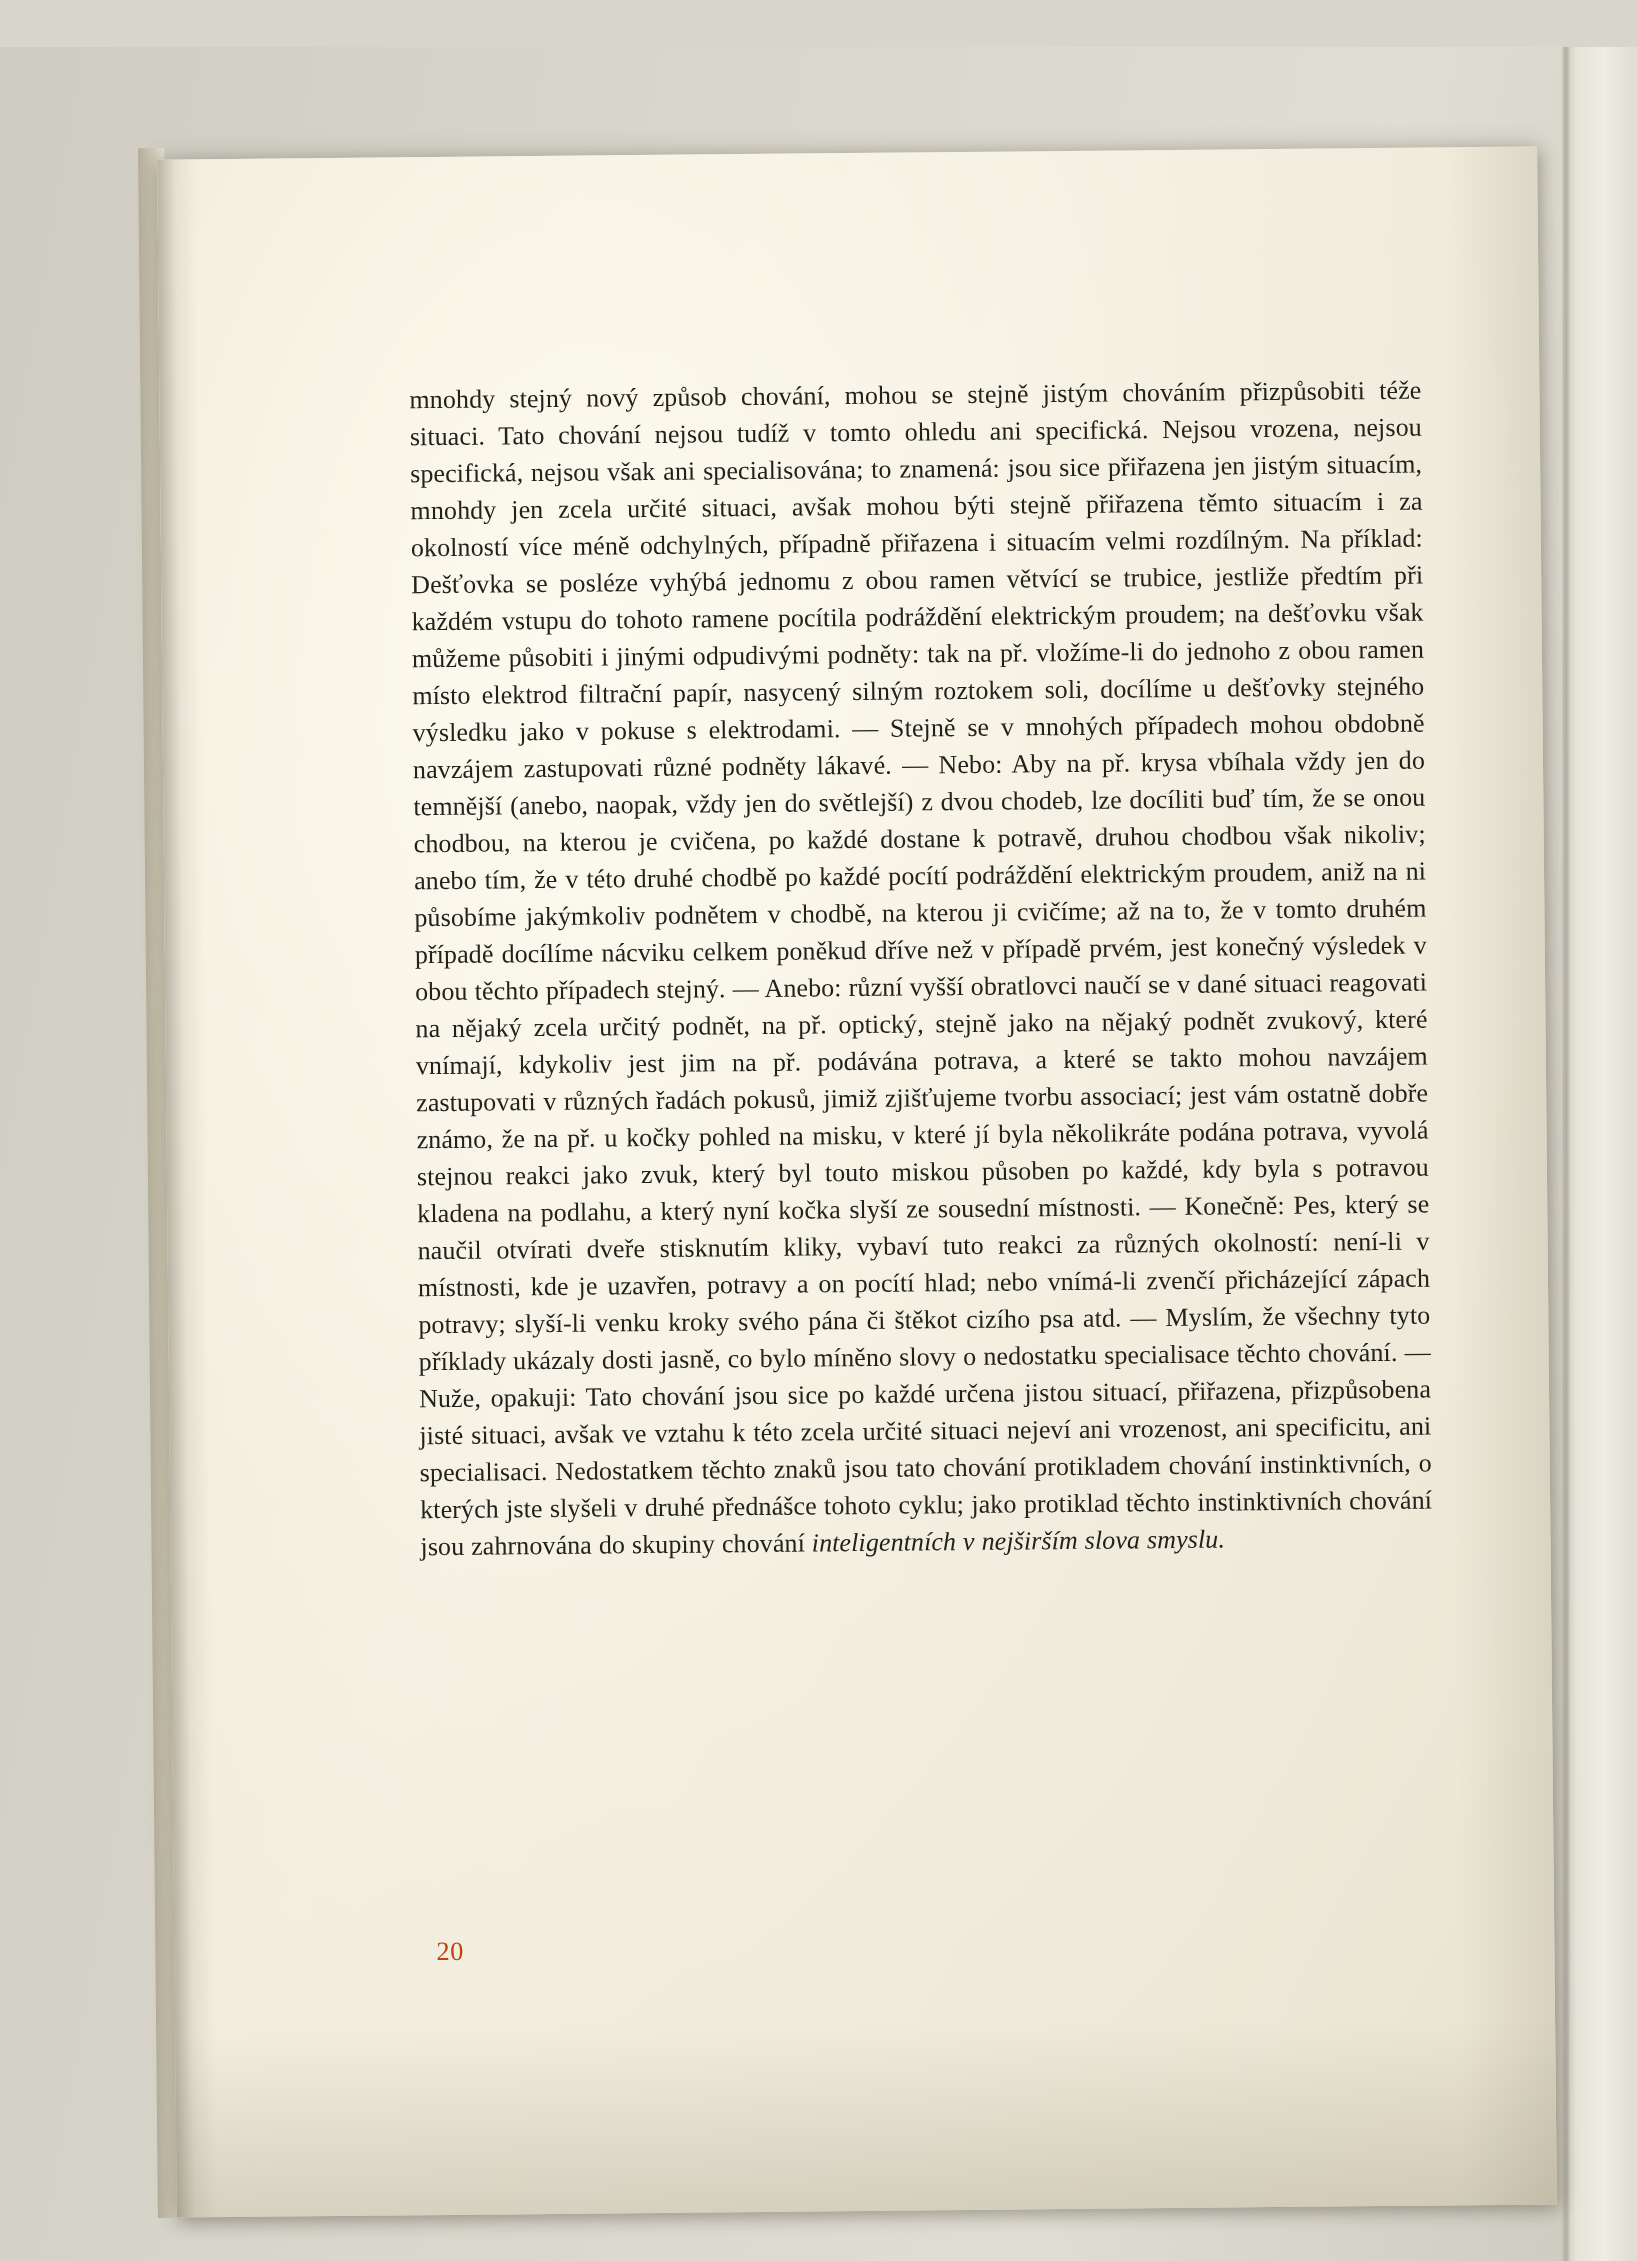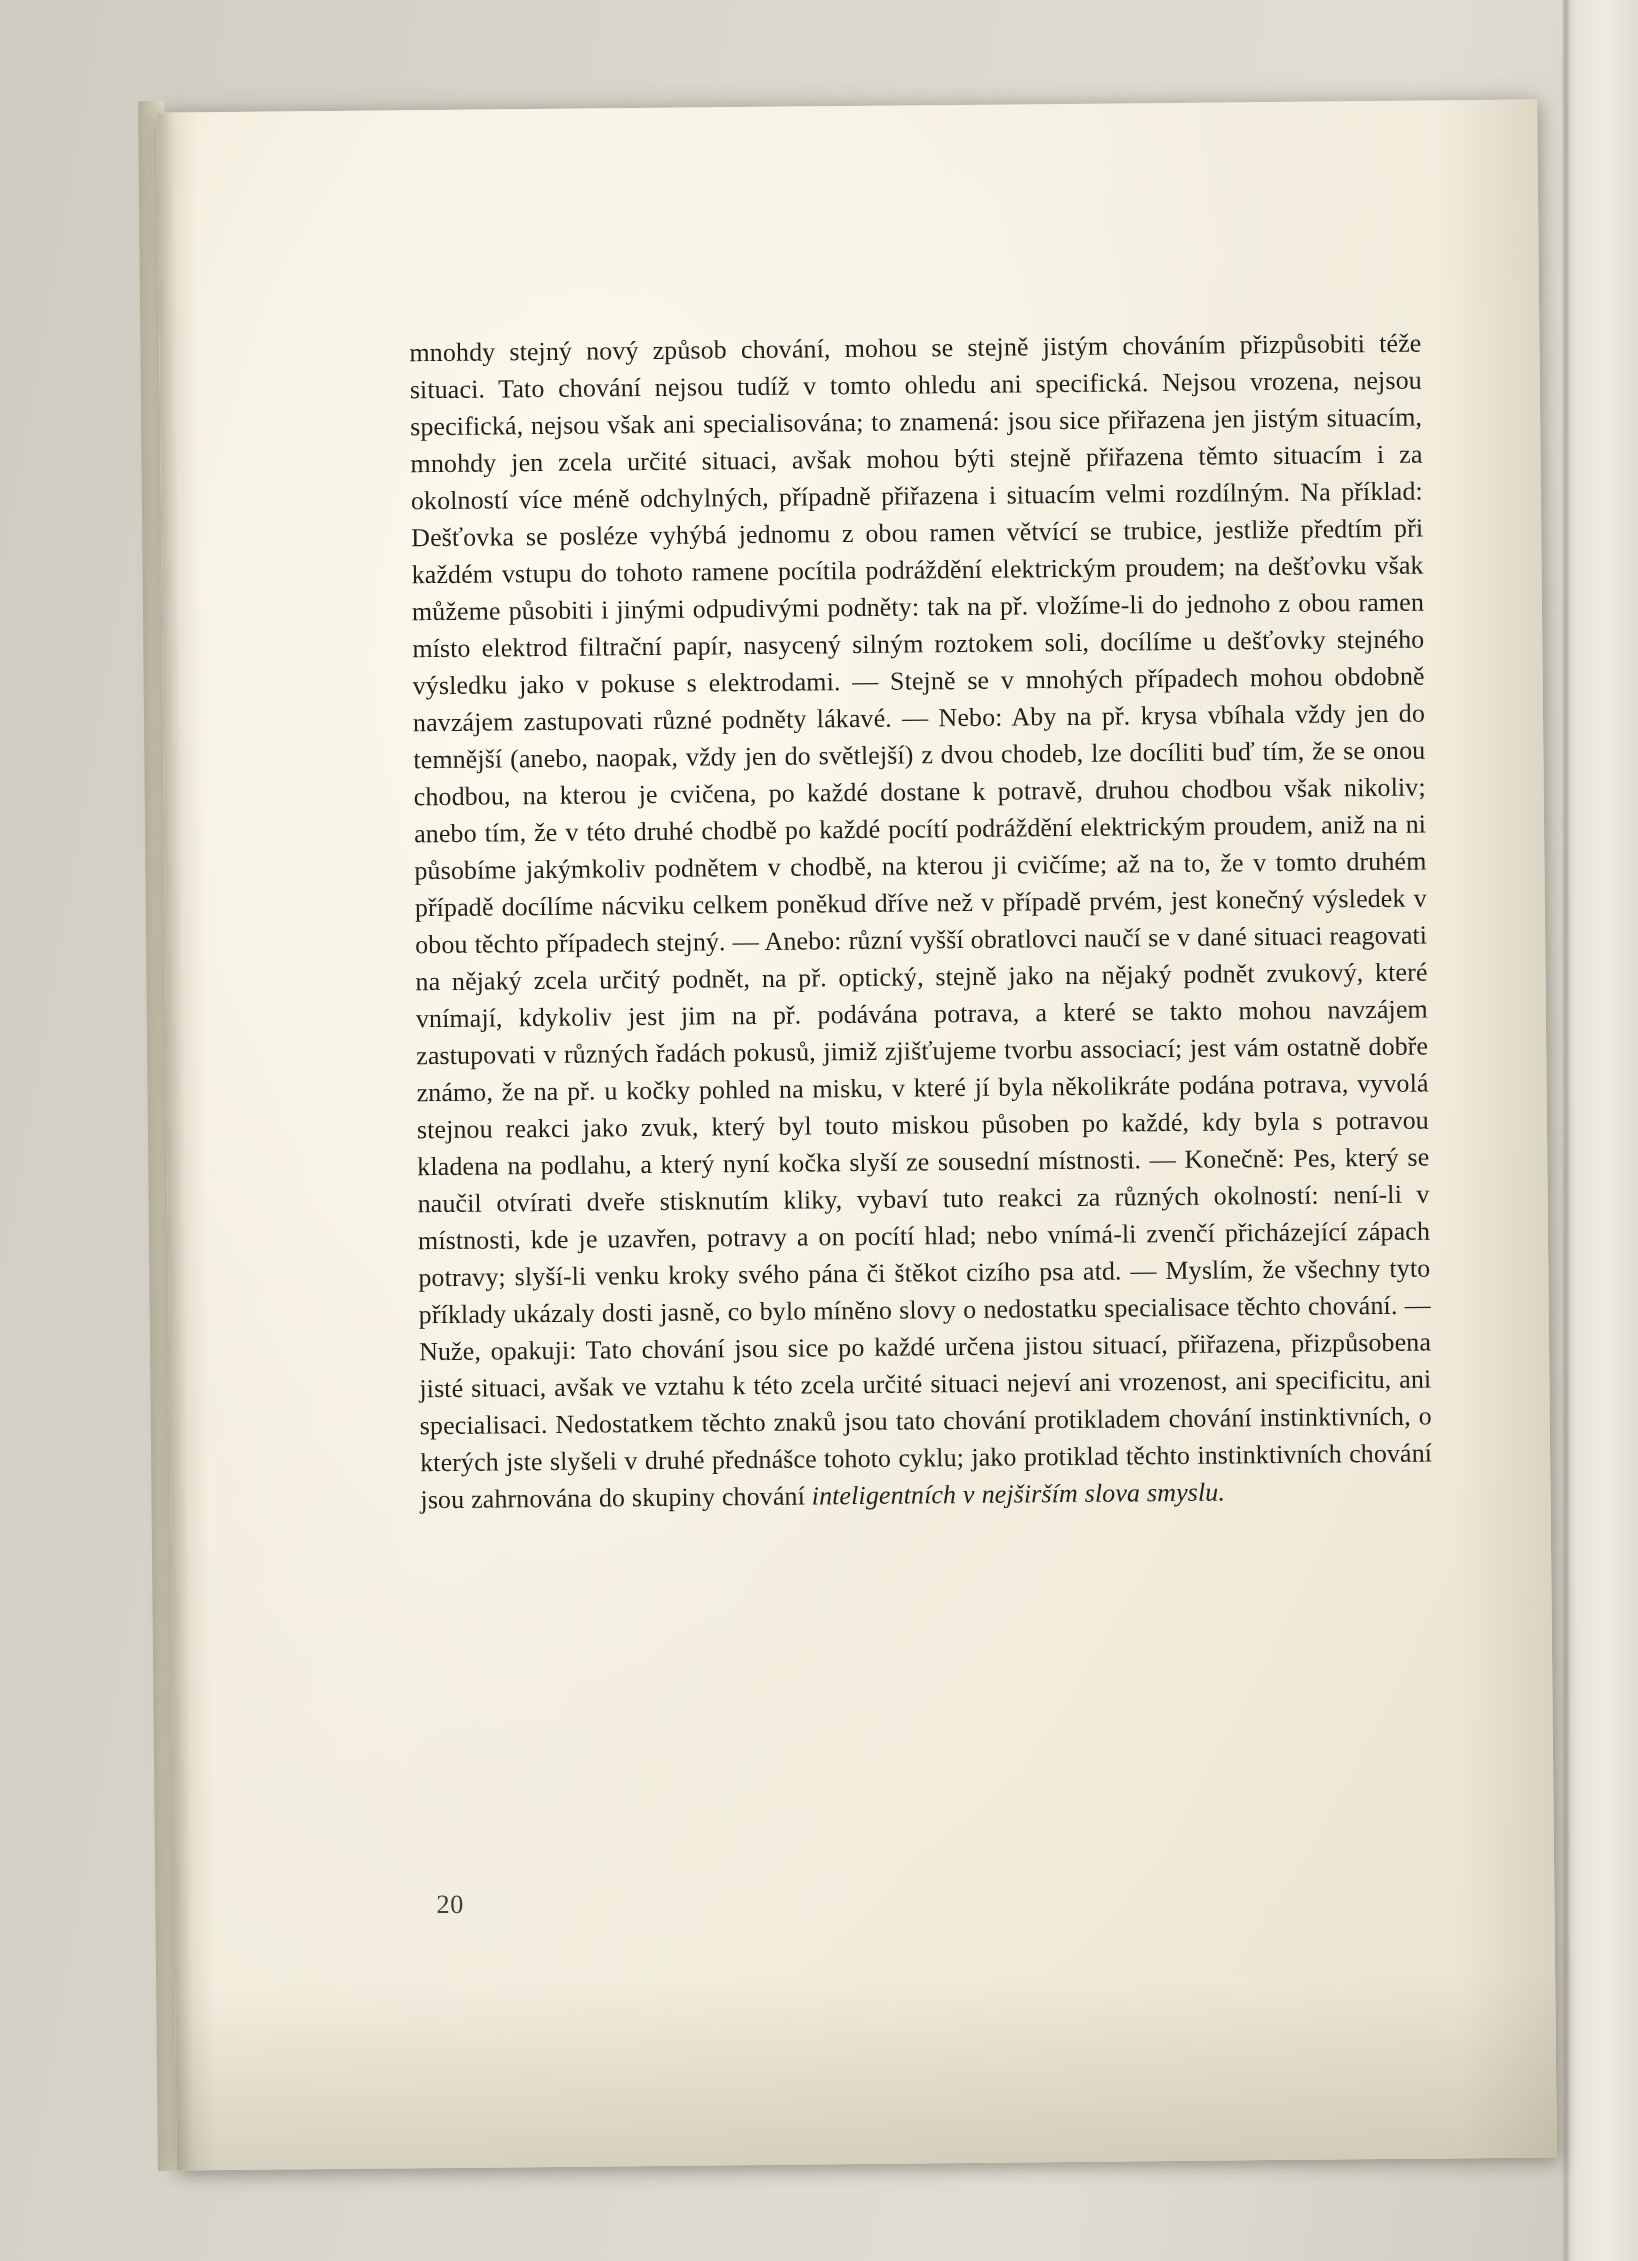--- a/index.html
+++ b/index.html
@@ -12,20 +12,21 @@
     height: 2261px;
     overflow: hidden;
     font-family: "Liberation Serif", serif;
   }
 
   
   #scan {
     position: absolute;
     inset: 0;
     background: linear-gradient(100deg, #cfccc2 0%, #d9d6cc 35%, #e0ddd3 70%, #cdcabf 100%);
+    margin-top: 47px;
   }
 
   
   #next-page {
     position: absolute;
     top: 0;
     right: 0;
     width: 75px;
     height: 2261px;
     background: linear-gradient(90deg, #cbc8bd 0%, #e6e3d9 18%, #efece2 55%, #dedbd1 100%);
@@ -111,21 +112,21 @@
   }
   .para em {
     font-style: italic;
   }
   #pagenum {
     position: absolute;
     left: 262px;
     top: 1779px;
     font-family: "Liberation Serif", serif;
     font-size: 26.4px;
-    color: #404040;
+    color: #c2410c;
     letter-spacing: 0.6px;
   }
 
   
   #grain {
     position: absolute;
     inset: 0;
     pointer-events: none;
     opacity: 0.35;
     background-image:

